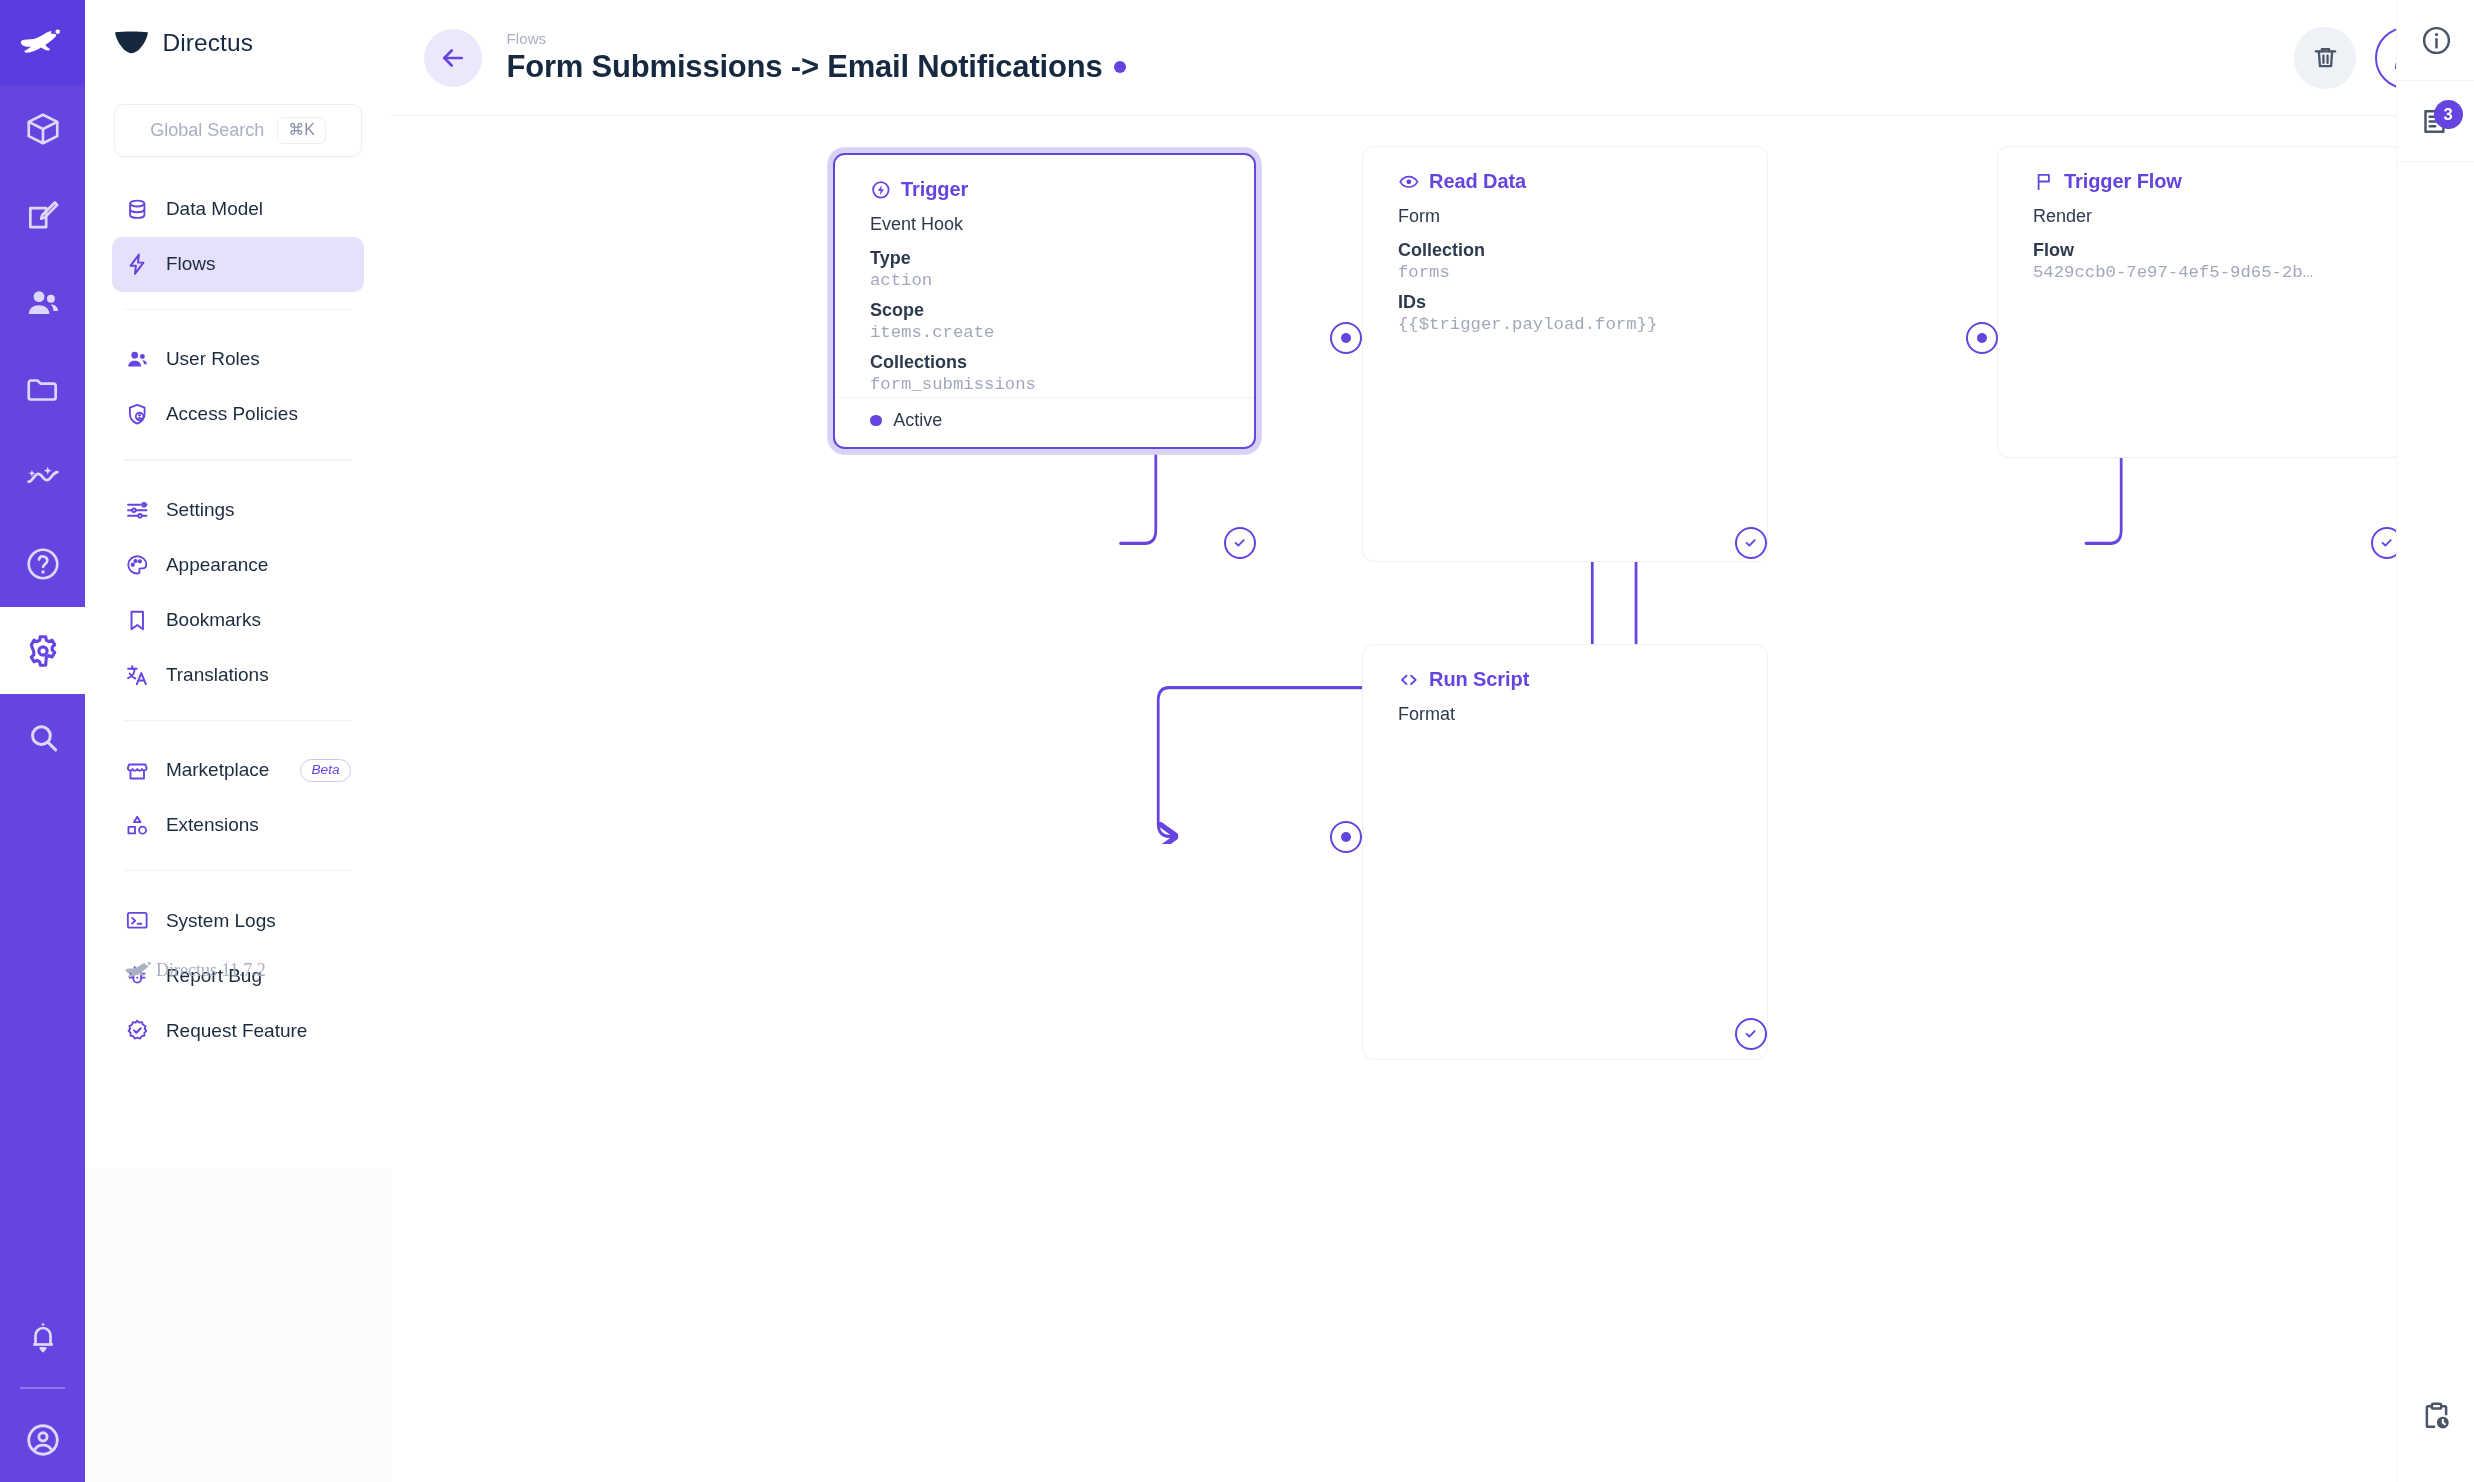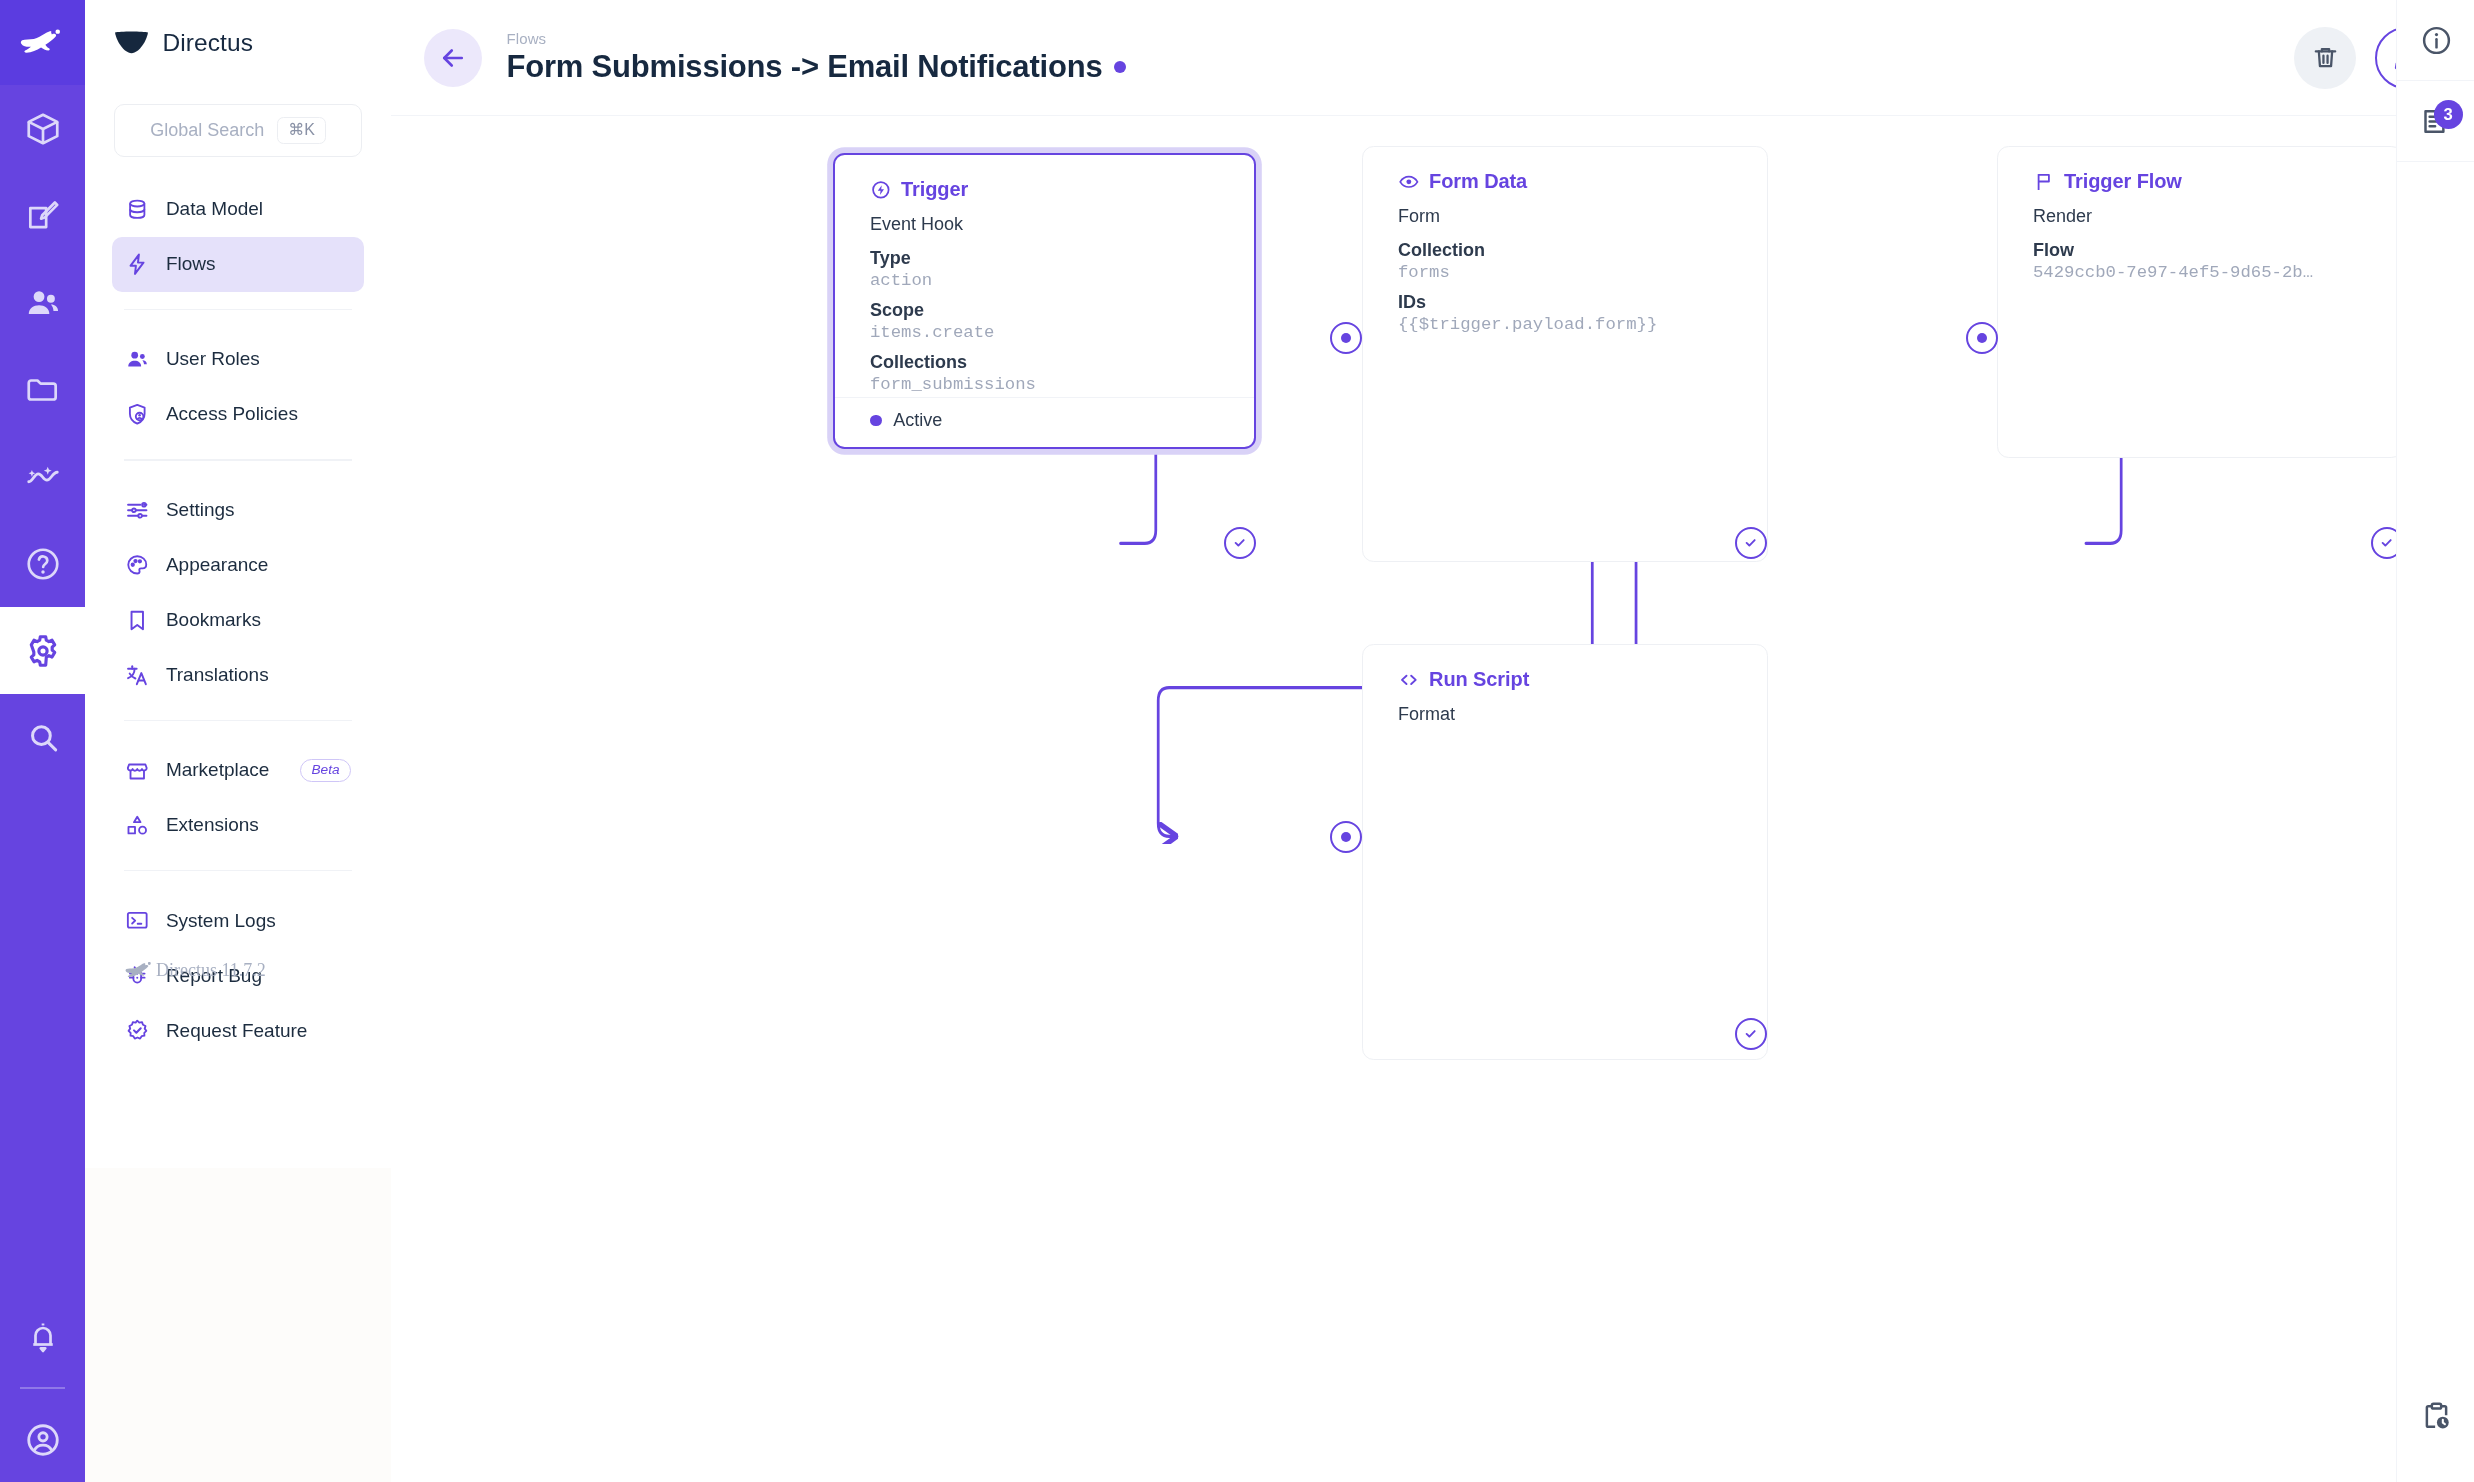--- a/index.html
+++ b/index.html
@@ -527,21 +527,21 @@
       </div>
         </div>
         <div class="node" style="left: 971px; top: 30px; width: 406px; height: 416px;">
           <div class="node-head">
       <span>
               <svg class="svgi" width="21.7" height="21.7" viewBox="0 0 24 24" fill="none" stroke="#6644e0" stroke-width="1.9" stroke-linejoin="round">
                 <path d="M2.4 12S6 6.3 12 6.3 21.6 12 21.6 12 18 17.7 12 17.7 2.4 12 2.4 12z"></path>
                 <circle cx="12" cy="12" r="2.7" fill="#6644e0" stroke="none"></circle>
               </svg>
             </span>
-      <span class="node-title">Form Data</span>
+      <span class="node-title">Read Data</span>
     </div>
           <div class="node-body">
       <div class="node-name">Form</div>
             <div class="field-key">Collection</div>
              <div class="field-val">forms</div>
             <div class="field-key">IDs</div>
              <div class="field-val">{{$trigger.payload.form}}</div>
           </div>
         </div>
         <div class="node" style="left: 971px; top: 528px; width: 406px; height: 416px;">

